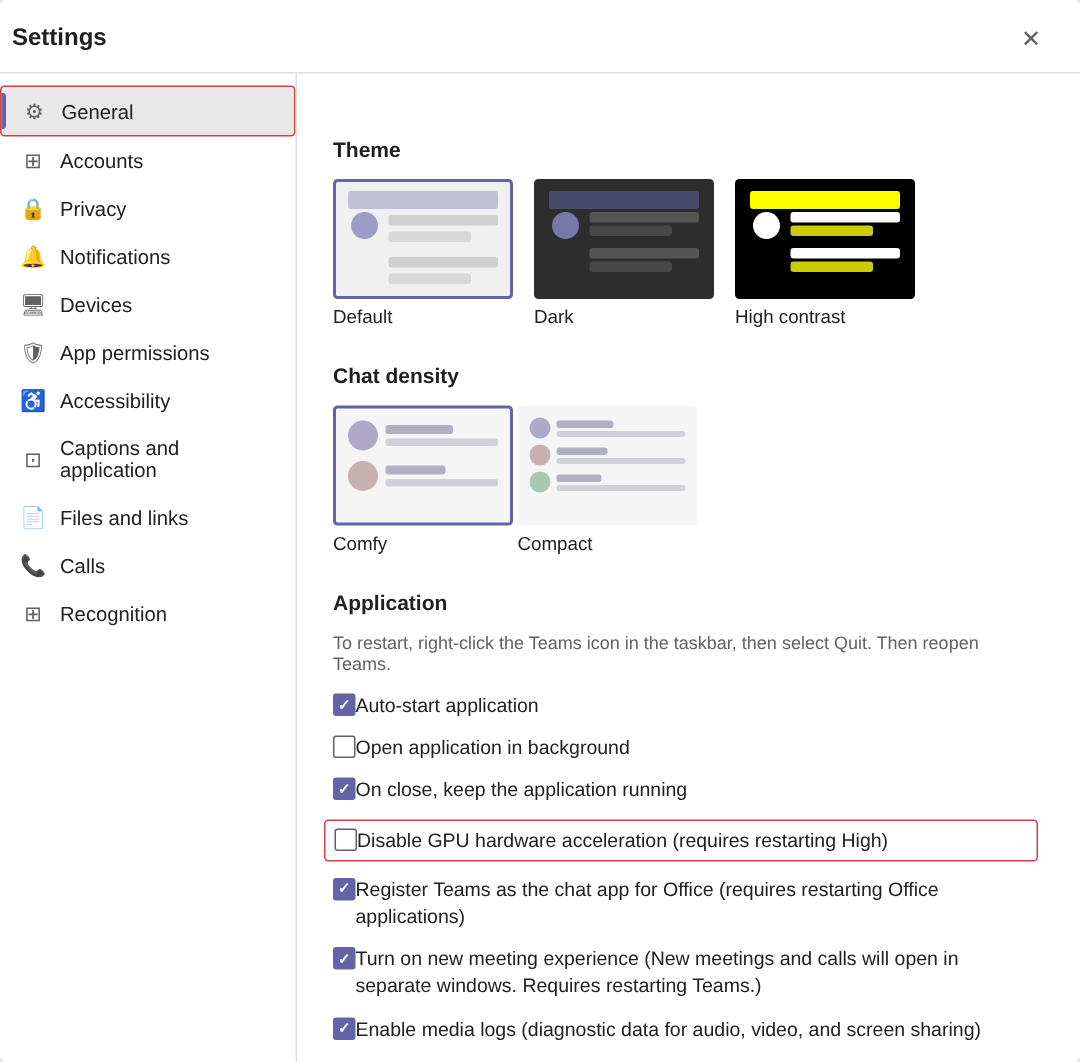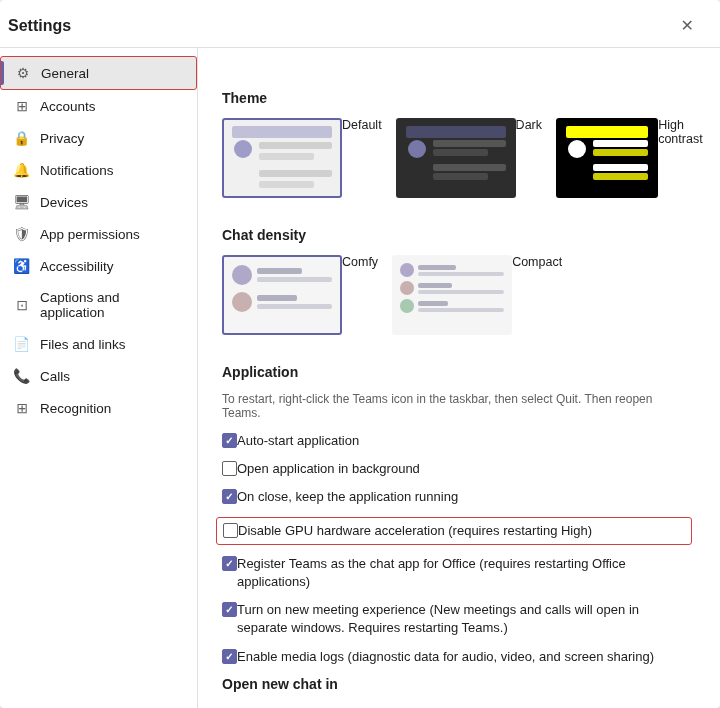--- a/index.html
+++ b/index.html
@@ -108,21 +108,21 @@
       margin-bottom: 12px;
       margin-top: 24px;
     }
     .theme-row {
       display: flex;
       gap: 14px;
       margin-bottom: 22px;
     }
     .theme-option {
       display: flex;
-      flex-direction: row;
+      flex-direction: column;
       align-items: flex-start;
       cursor: pointer;
     }
     .theme-preview {
       width: 120px;
       height: 80px;
       border-radius: 3px;
       border: 2px solid transparent;
       margin-bottom: 5px;
       overflow: hidden;
@@ -154,21 +154,21 @@
     .preview-dark .pline2 { height: 7px; background: #484848; margin: 2px 8px 2px 35px; border-radius: 2px; width: 55px; }
     .preview-hc {
       background: #000000;
     }
     .preview-hc .pbar { height: 12px; background: #ffff00; margin: 6px 8px 2px; border-radius: 2px; }
     .preview-hc .pavatar { width: 18px; height: 18px; background: #ffffff; border-radius: 50%; position: absolute; top: 20px; left: 10px; }
     .preview-hc .pline { height: 7px; background: #ffffff; margin: 2px 8px 2px 35px; border-radius: 2px; }
     .preview-hc .pline2 { height: 7px; background: #cccc00; margin: 2px 8px 2px 35px; border-radius: 2px; width: 55px; }
     .chat-density-row {
       display: flex;
-      gap: 14px;
+      gap: 3px;
       margin-bottom: 22px;
     }
     .app-section {}
     .app-desc {
       font-size: 12px;
       color: #616161;
       margin-bottom: 12px;
     }
     .checkbox-row {
       display: flex;

